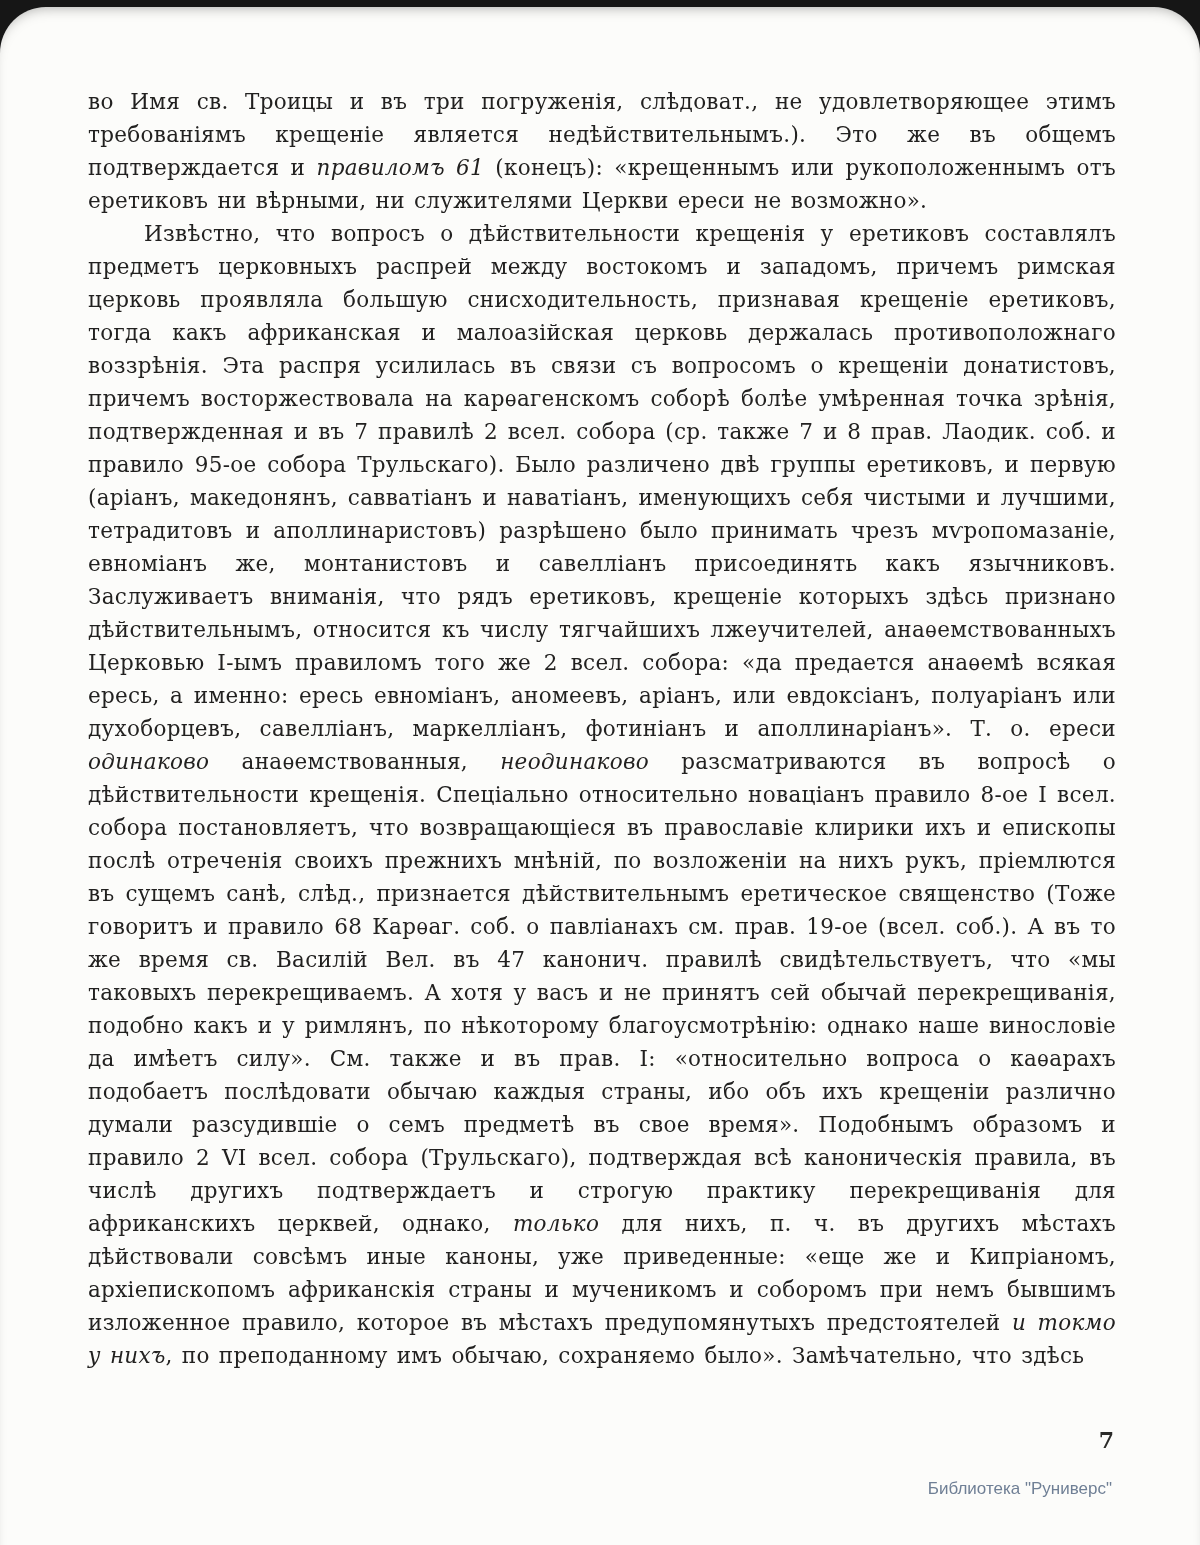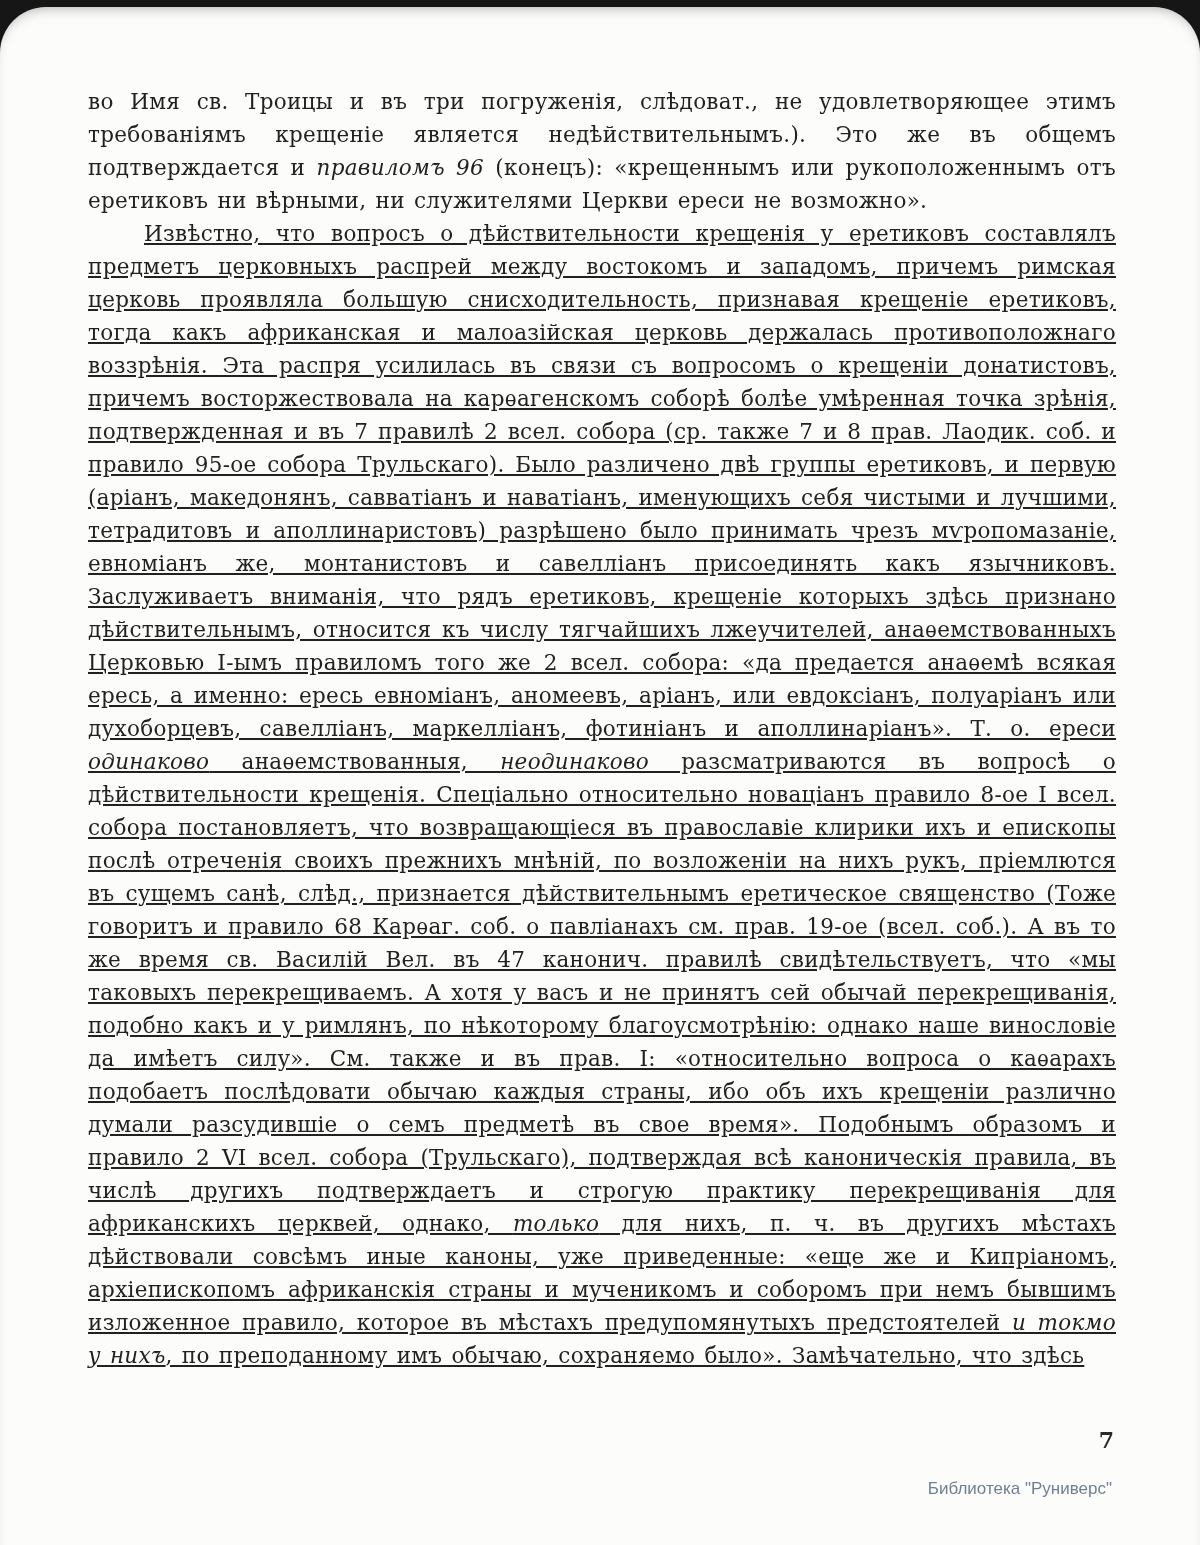--- a/index.html
+++ b/index.html
@@ -34,21 +34,20 @@
   .para {
     margin: 0;
     font-size: 21.5px;
     line-height: 33px;
     text-align: justify;
     letter-spacing: 0.3px;
     word-spacing: 2px;
   }
   .para.indent {
     text-indent: 56px;
-    text-decoration: underline;
   }
   .it {
     font-style: italic;
   }
   .page-number {
     position: absolute;
     right: 86px;
     top: 1420px;
     font-size: 22px;
     font-weight: bold;
@@ -62,18 +61,18 @@
     font-size: 17px;
     color: #6f7f95;
     font-family: "Liberation Sans", sans-serif;
   }
 </style>
 </head>
 <body>
 
 <div class="page">
   <div class="text-block" id="paragraphs">
-      <p class="para"><span>во Имя св. Троицы и въ три погруженія, слѣдоват., не удовлетворяющее этимъ требованіямъ крещеніе является недѣйствительнымъ.). Это же въ общемъ подтверждается и </span><span class="it">правиломъ 96</span><span> (конецъ): «крещеннымъ или рукоположеннымъ отъ еретиковъ ни вѣрными, ни служителями Церкви ереси не возможно».</span></p>
+      <p class="para"><span>во Имя св. Троицы и въ три погруженія, слѣдоват., не удовлетворяющее этимъ требованіямъ крещеніе является недѣйствительнымъ.). Это же въ общемъ подтверждается и </span><span class="it">правиломъ 61</span><span> (конецъ): «крещеннымъ или рукоположеннымъ отъ еретиковъ ни вѣрными, ни служителями Церкви ереси не возможно».</span></p>
       <p class="para indent"><span>Извѣстно, что вопросъ о дѣйствительности крещенія у еретиковъ составлялъ предметъ церковныхъ распрей между востокомъ и западомъ, причемъ римская церковь проявляла большую снисходительность, признавая крещеніе еретиковъ, тогда какъ африканская и малоазійская церковь держалась противоположнаго воззрѣнія. Эта распря усилилась въ связи съ вопросомъ о крещеніи донатистовъ, причемъ восторжествовала на карѳагенскомъ соборѣ болѣе умѣренная точка зрѣнія, подтвержденная и въ 7 правилѣ 2 всел. собора (ср. также 7 и 8 прав. Лаодик. соб. и правило 95-ое собора Трульскаго). Было различено двѣ группы еретиковъ, и первую (аріанъ, македонянъ, савватіанъ и наватіанъ, именующихъ себя чистыми и лучшими, тетрадитовъ и аполлинаристовъ) разрѣшено было принимать чрезъ мѵропомазаніе, евноміанъ же, монтанистовъ и савелліанъ присоединять какъ язычниковъ. Заслуживаетъ вниманія, что рядъ еретиковъ, крещеніе которыхъ здѣсь признано дѣйствительнымъ, относится къ числу тягчайшихъ лжеучителей, анаѳемствованныхъ Церковью I-ымъ правиломъ того же 2 всел. собора: «да предается анаѳемѣ всякая ересь, а именно: ересь евноміанъ, аномеевъ, аріанъ, или евдоксіанъ, полуаріанъ или духоборцевъ, савелліанъ, маркелліанъ, фотиніанъ и аполлинаріанъ». Т. о. ереси </span><span class="it">одинаково</span><span> анаѳемствованныя, </span><span class="it">неодинаково</span><span> разсматриваются въ вопросѣ о дѣйствительности крещенія. Спеціально относительно новаціанъ правило 8-ое I всел. собора постановляетъ, что возвращающіеся въ православіе клирики ихъ и епископы послѣ отреченія своихъ прежнихъ мнѣній, по возложеніи на нихъ рукъ, пріемлются въ сущемъ санѣ, слѣд., признается дѣйствительнымъ еретическое священство (Тоже говоритъ и правило 68 Карѳаг. соб. о павліанахъ см. прав. 19-ое (всел. соб.). А въ то же время св. Василій Вел. въ 47 канонич. правилѣ свидѣтельствуетъ, что «мы таковыхъ перекрещиваемъ. А хотя у васъ и не принятъ сей обычай перекрещиванія, подобно какъ и у римлянъ, по нѣкоторому благоусмотрѣнію: однако наше винословіе да имѣетъ силу». См. также и въ прав. I: «относительно вопроса о каѳарахъ подобаетъ послѣдовати обычаю каждыя страны, ибо объ ихъ крещеніи различно думали разсудившіе о семъ предметѣ въ свое время». Подобнымъ образомъ и правило 2 VI всел. собора (Трульскаго), подтверждая всѣ каноническія правила, въ числѣ другихъ подтверждаетъ и строгую практику перекрещиванія для африканскихъ церквей, однако, </span><span class="it">только</span><span> для нихъ, п. ч. въ другихъ мѣстахъ дѣйствовали совсѣмъ иные каноны, уже приведенные: «еще же и Кипріаномъ, архіепископомъ африканскія страны и мученикомъ и соборомъ при немъ бывшимъ изложенное правило, которое въ мѣстахъ предупомянутыхъ предстоятелей </span><span class="it">и токмо у нихъ</span><span>, по преподанному имъ обычаю, сохраняемо было». Замѣчательно, что здѣсь</span></p>
     </div>
   <div class="page-number">7</div>
   <div class="watermark">Библиотека "Руниверс"</div>
 </div>
 
 </body></html>

